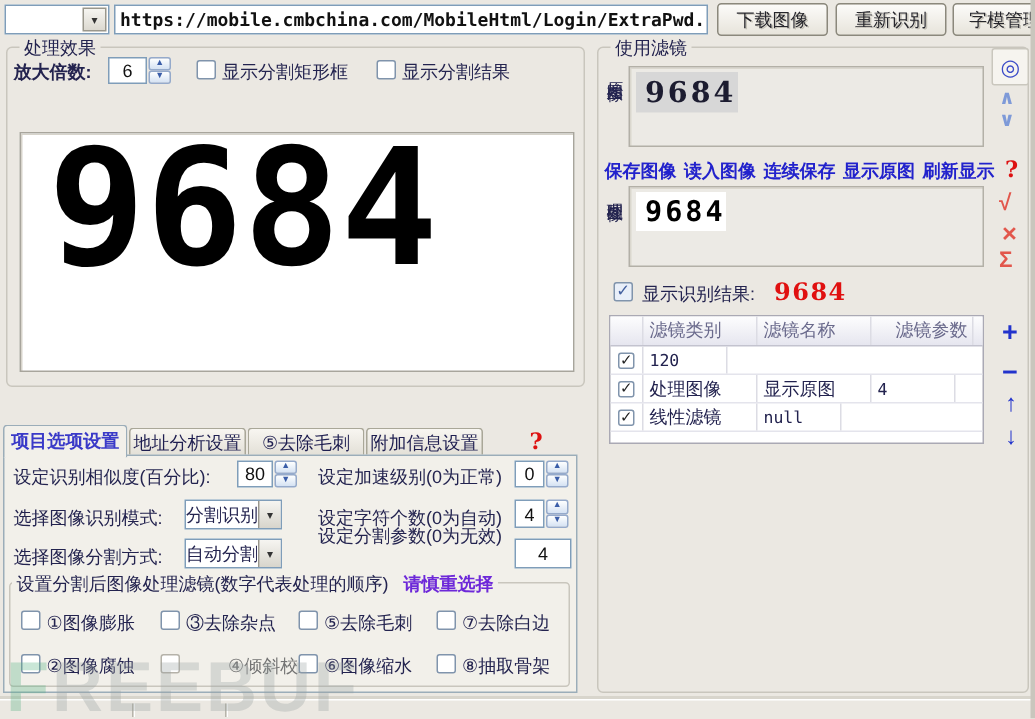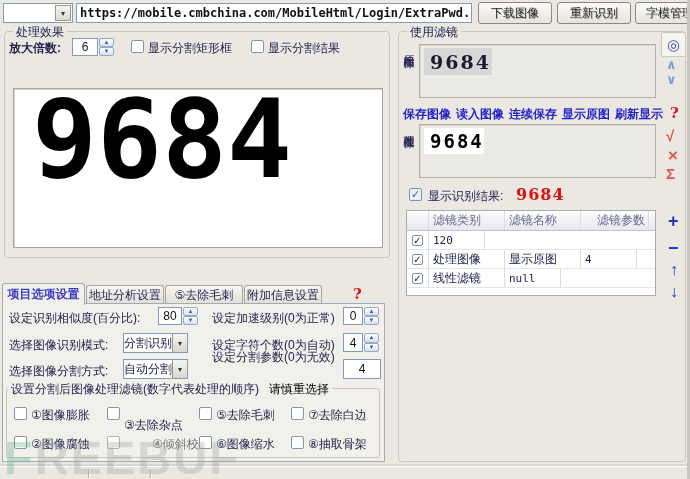--- a/index.html
+++ b/index.html
@@ -61,21 +61,21 @@
   .c1 { width:76px; } .c2 { width:76px; } .c3 { width:56px; font-family:"DejaVu Sans Mono",monospace; font-size:11px; }
   .c4 { flex:1; border-right:none; }
 
   
   .tab { top:285px; height:19px; background:linear-gradient(#f8f6f1,#e2dfd6); border:1px solid #a9a798; border-bottom:none; border-radius:3px 3px 0 0; font-size:12px; color:#1e1e50; display:flex; align-items:center; justify-content:center; white-space:nowrap; }
   .tab.active { top:283px; height:22px; background:#f2f0ea; border:1px solid #9badb9; border-bottom:none; color:#3a3ac8; font-weight:bold; z-index:3; }
   .tabpage { left:2px; top:303px; width:383px; height:159px; background:#f2f0ea; border:1px solid #9badb9; z-index:2; }
 
   .pfgroup { left:6px; top:388px; width:374px; height:70px; border:1px solid #c9c6bd; border-radius:3px; z-index:4; }
   .pftitle { position:absolute; left:8px; top:381px; background:#f2f0ea; padding:0 3px; font-size:12px; color:#23234f; white-space:nowrap; z-index:5; }
-  .pfwarn { color:#000000; font-weight:normal; margin-left:10px; }
+  .pfwarn { color:#6d28d9; font-weight:bold; margin-left:10px; }
 
   
   .statusbar { left:0; top:466px; width:690px; height:13px; background:#ebe8e2; border-top:1px solid #fff; box-shadow:0 -2px 0 #d8d5cc; }
   .sep { position:absolute; top:2px; width:1px; height:9px; background:#b7b4aa; box-shadow:1px 0 0 #fff; }
 
   
   .watermark { left:4px; top:430px; font-size:47px; font-weight:bold; letter-spacing:2px; opacity:0.32; z-index:9; pointer-events:none; font-family:"Liberation Sans",sans-serif; }
   .watermark .wf { color:#57b183; } .watermark .wr { color:#9aa2a2; }
 
   .rightedge { left:687px; top:0; width:3px; height:479px; background:#c9c6bd; }
@@ -218,21 +218,21 @@
 </div>
 <span class="abs nav" style="left:212px;top:349px;z-index:3;">设定分割参数(0为无效)</span>
 <div class="abs numbox" style="left:343px;top:359px;width:38px;height:20px;z-index:3;">4</div>
 
 <div class="abs pfgroup"></div>
 <span class="pftitle"><span>设置分割后图像处理滤镜(数字代表处理的顺序)</span><span class="pfwarn">请慎重选择</span></span>
 
 <div class="abs cb" style="left:14px;top:407px;z-index:5;"></div>
 <span class="abs cblabel" style="left:31px;top:407px;z-index:5;">①图像膨胀</span>
 <div class="abs cb" style="left:107px;top:407px;z-index:5;"></div>
-<span class="abs cblabel" style="left:124px;top:417px;z-index:5;">③去除杂点</span>
+<span class="abs cblabel" style="left:124px;top:407px;z-index:5;font-family:Liberation Serif, serif;">③去除杂点</span>
 <div class="abs cb" style="left:199px;top:407px;z-index:5;"></div>
 <span class="abs cblabel" style="left:216px;top:407px;z-index:5;">⑤去除毛刺</span>
 <div class="abs cb" style="left:291px;top:407px;z-index:5;"></div>
 <span class="abs cblabel" style="left:308px;top:407px;z-index:5;">⑦去除白边</span>
 
 <div class="abs cb" style="left:14px;top:436px;z-index:5;"></div>
 <span class="abs cblabel" style="left:31px;top:436px;z-index:5;">②图像腐蚀</span>
 <div class="abs cb disabled" style="left:107px;top:436px;z-index:5;"></div>
 <span class="abs cblabel disabled" style="left:124px;top:436px;z-index:5;">④倾斜校正</span>
 <div class="abs cb" style="left:199px;top:436px;z-index:5;"></div>

